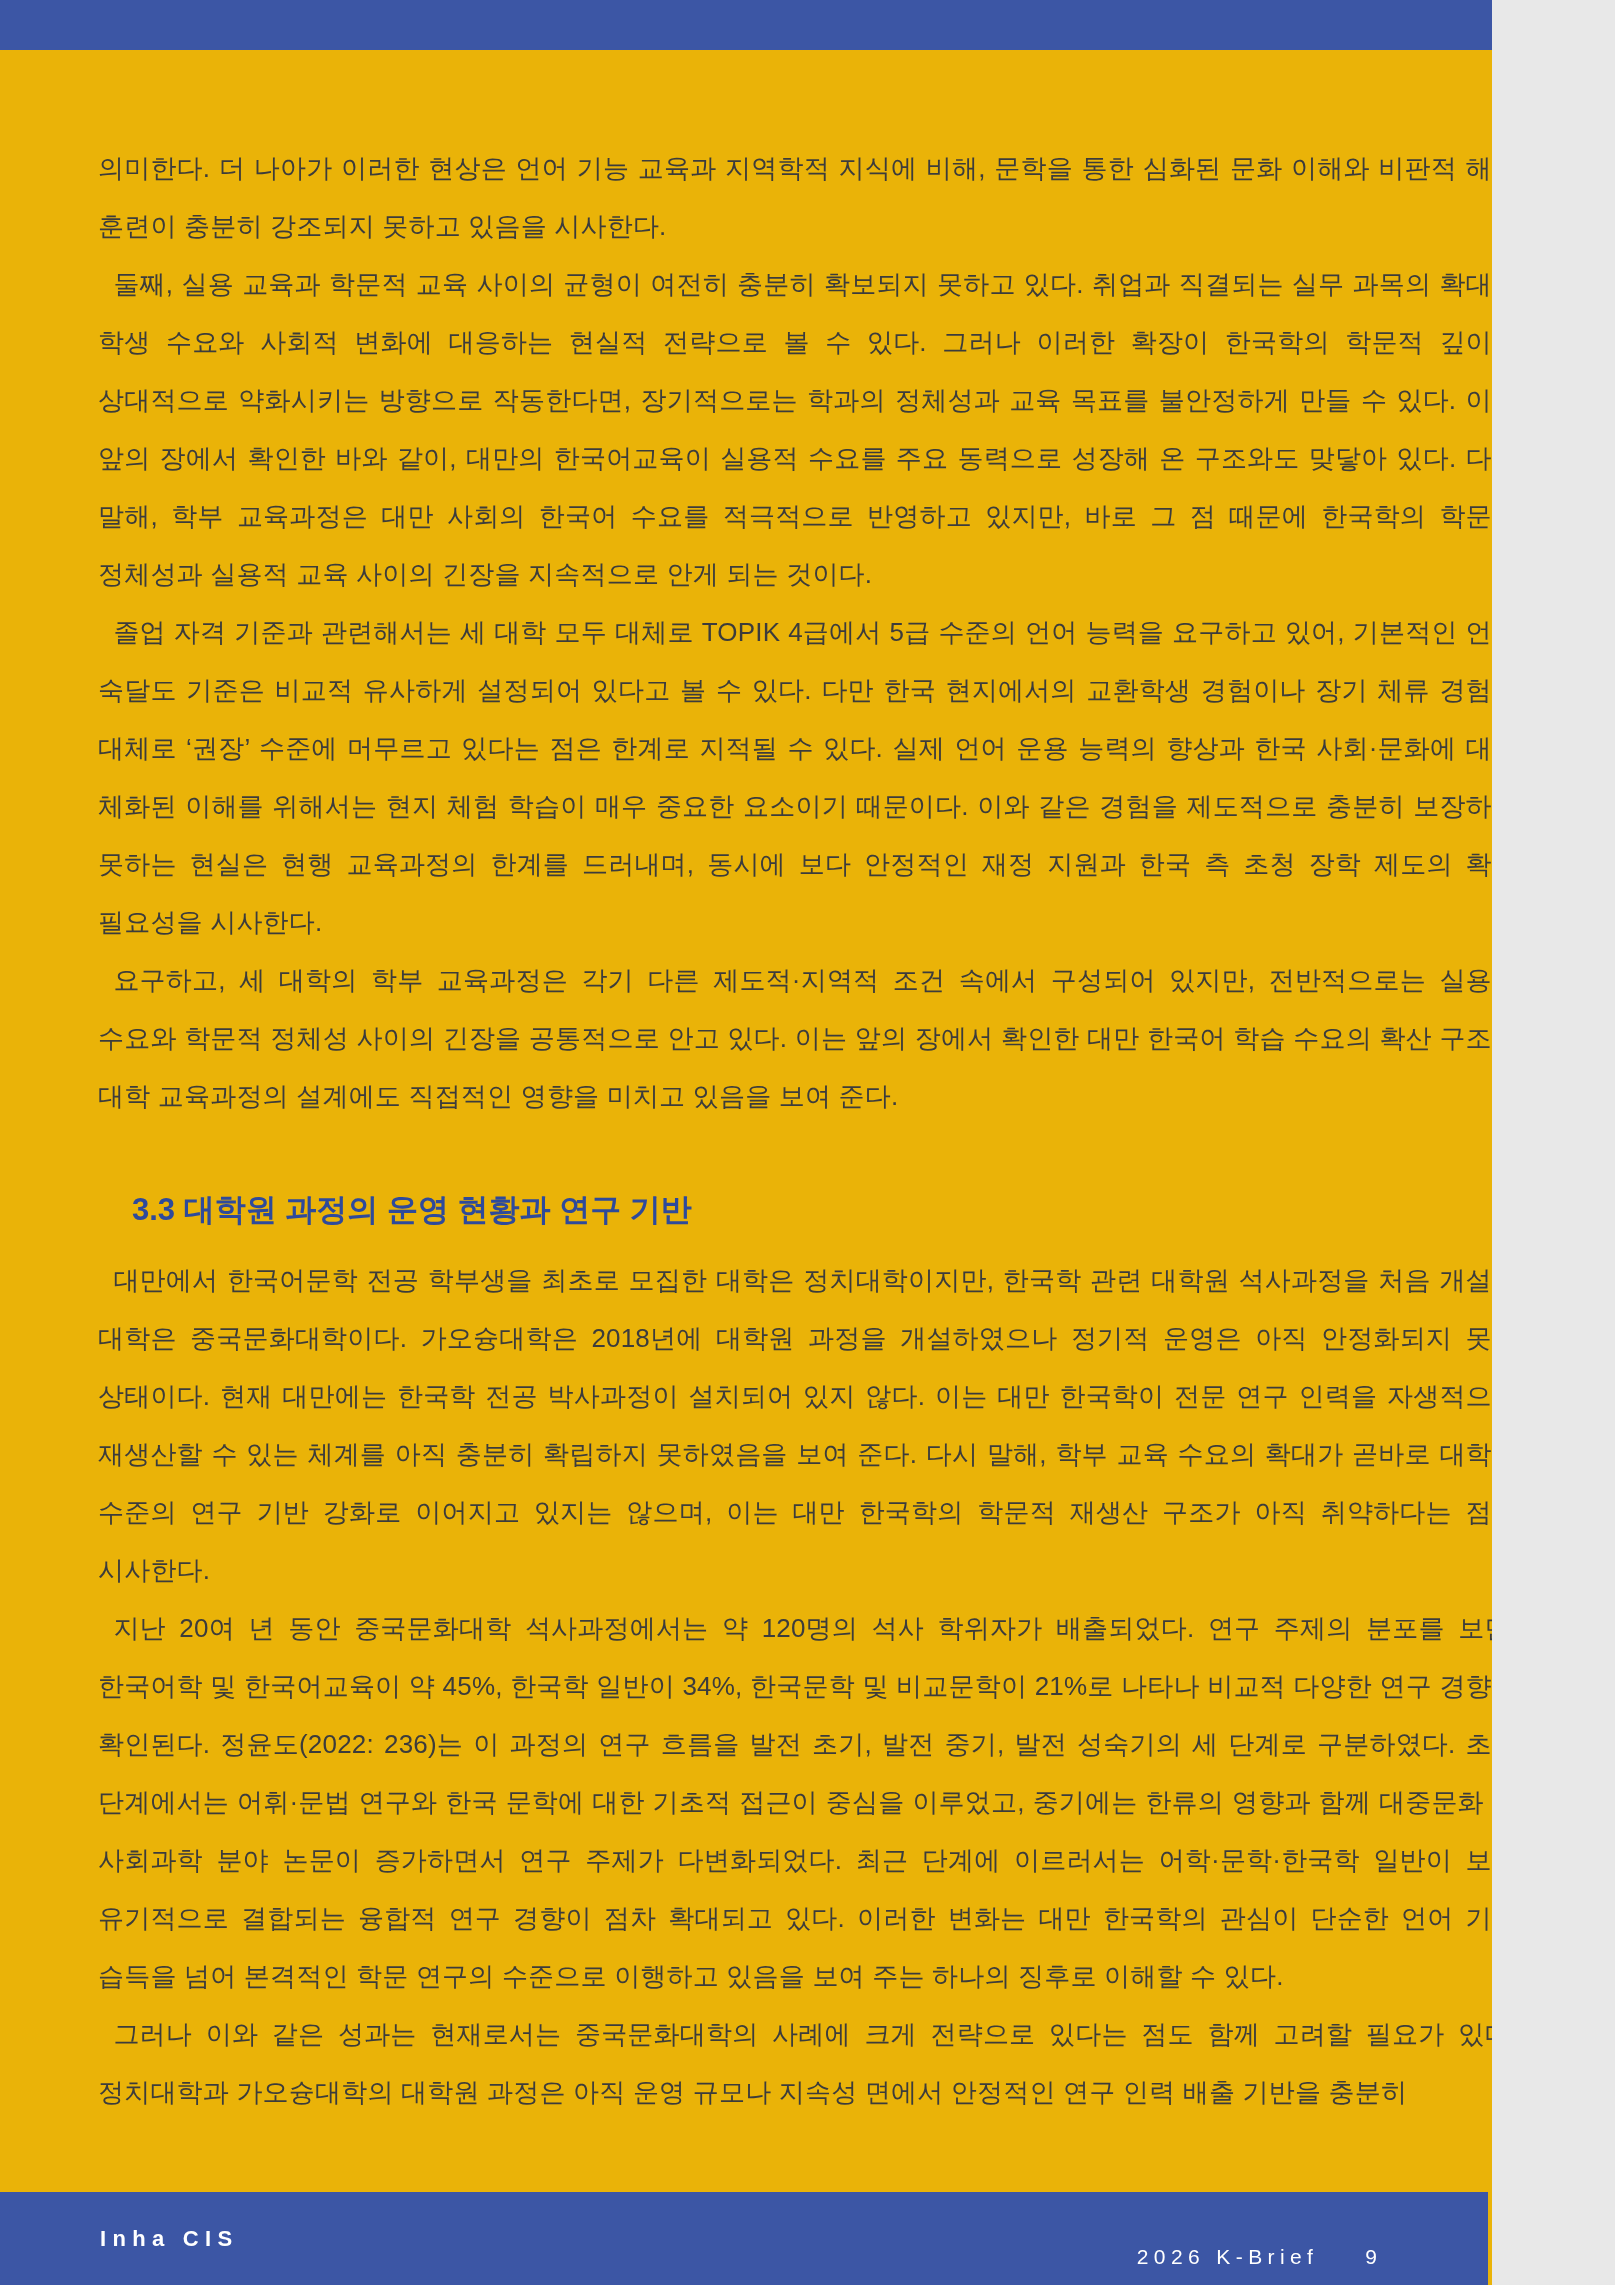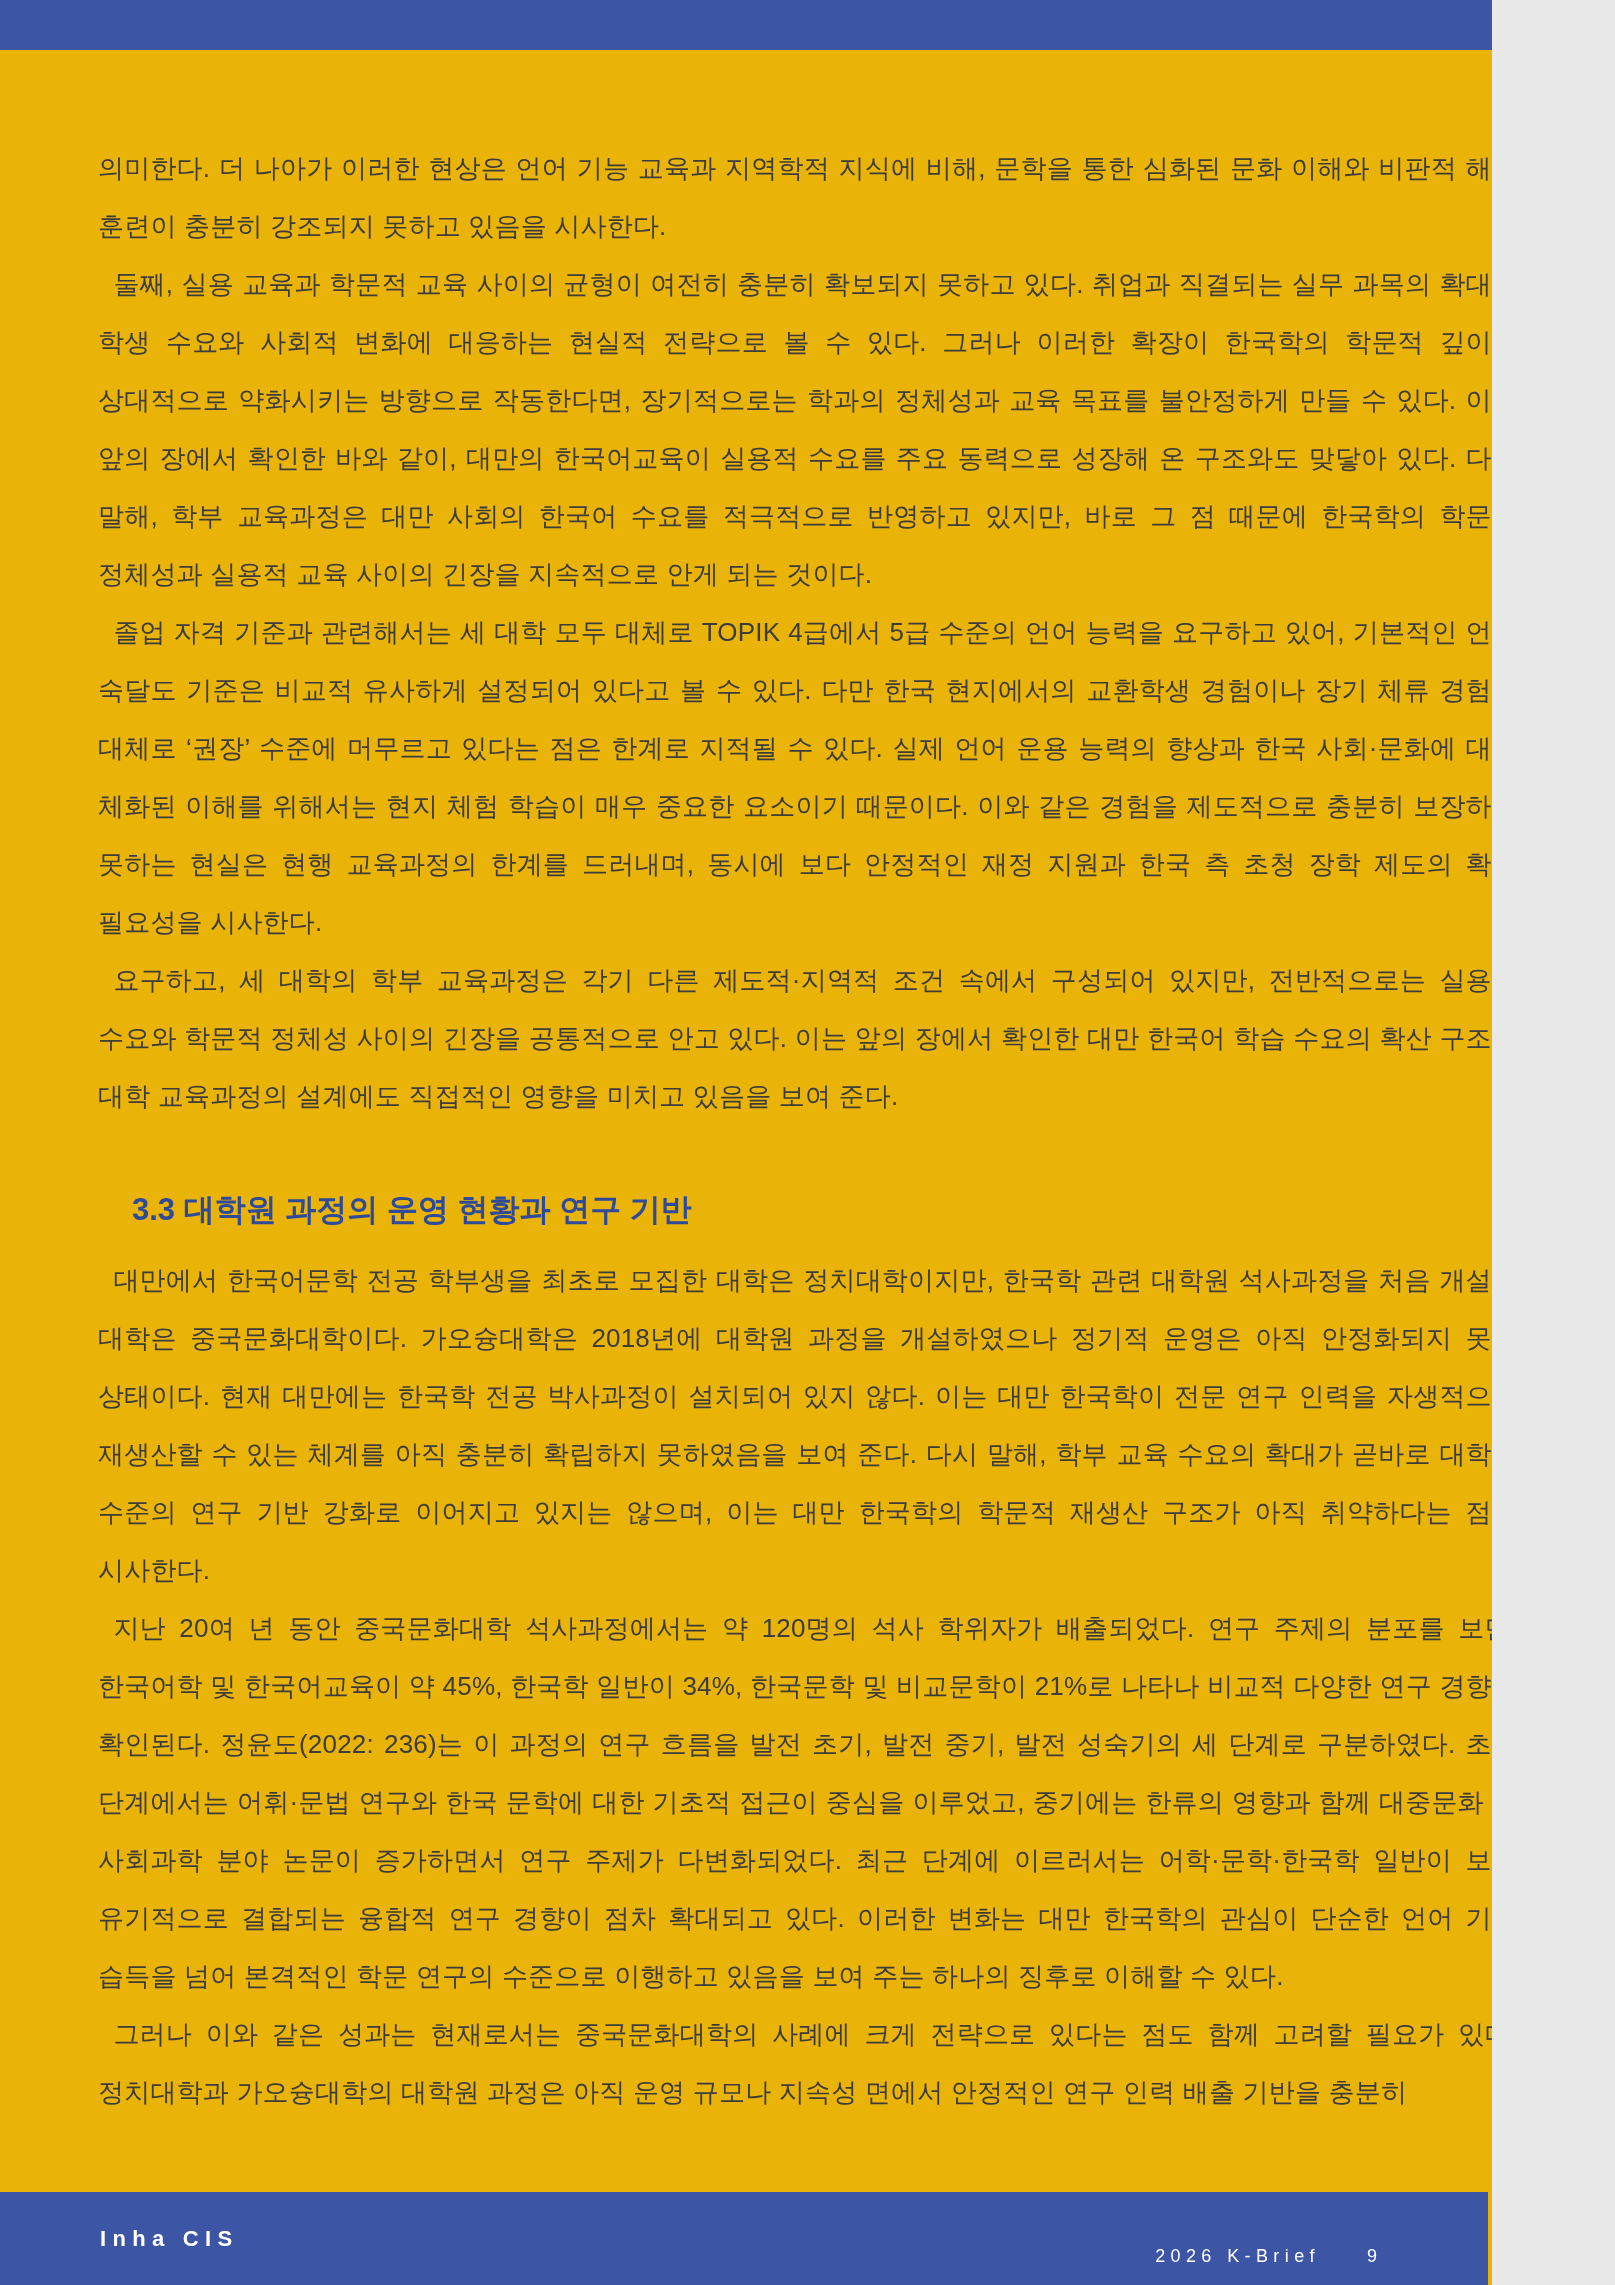--- a/index.html
+++ b/index.html
@@ -53,21 +53,21 @@
     align-items: center;
     justify-content: space-between;
     padding: 0 111px 0 100px;
   }
   .footer-left {
     font-size: 22px;
     font-weight: 600;
     letter-spacing: 6.3px;
   }
   .footer-right {
-    font-size: 18px;
+    font-size: 21px;
     font-weight: 400;
     letter-spacing: 5.4px;
     display: flex;
     margin-top: 36px;
   }
   .page-num {
     margin-left: 47px;
     letter-spacing: 0;
   }
 </style>

